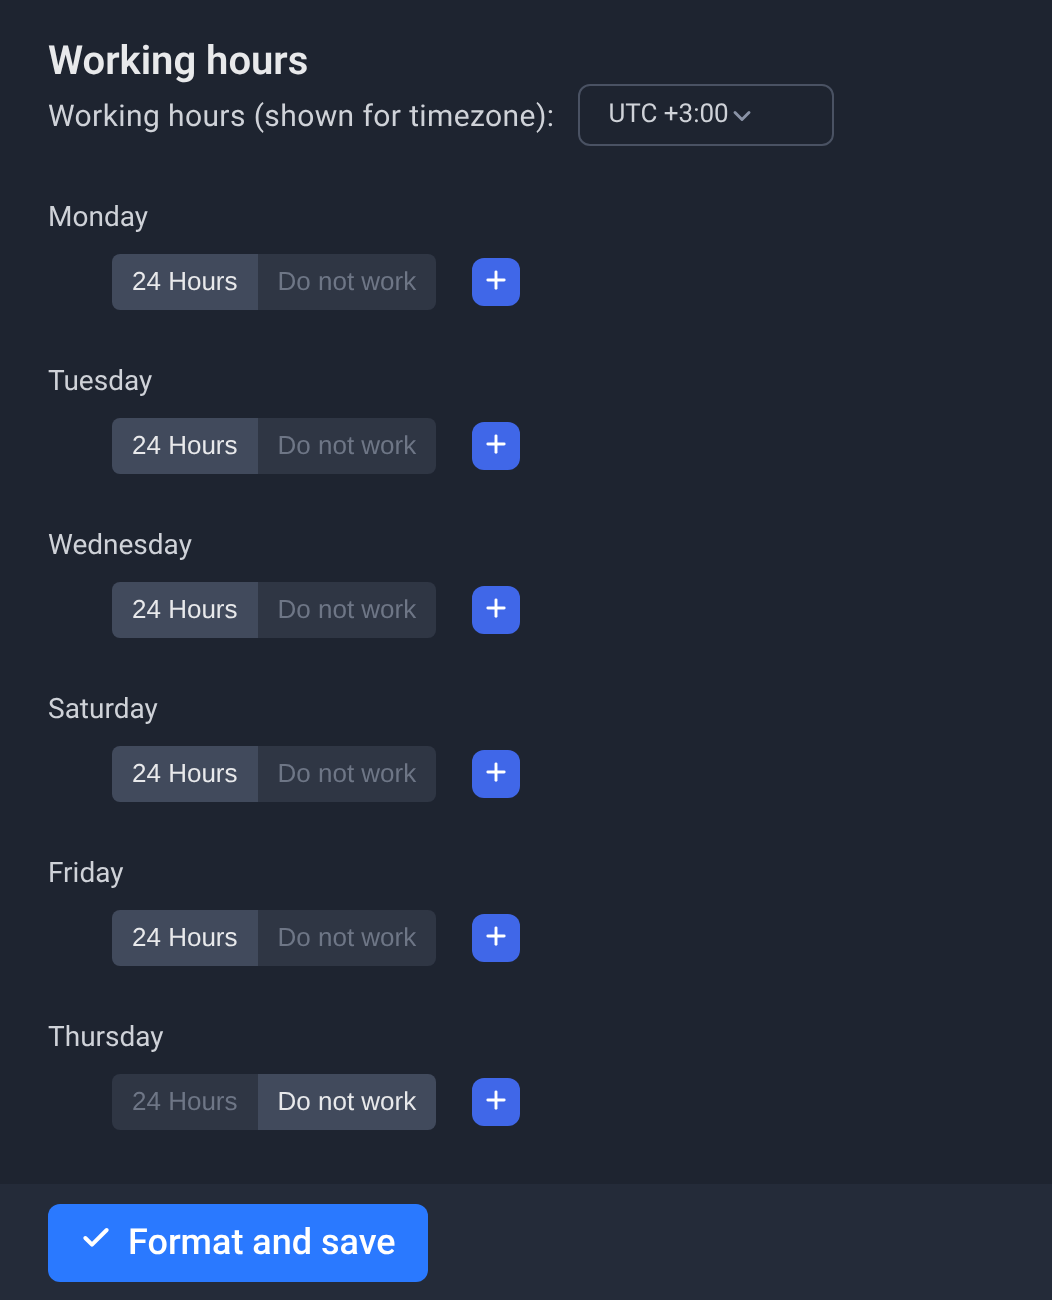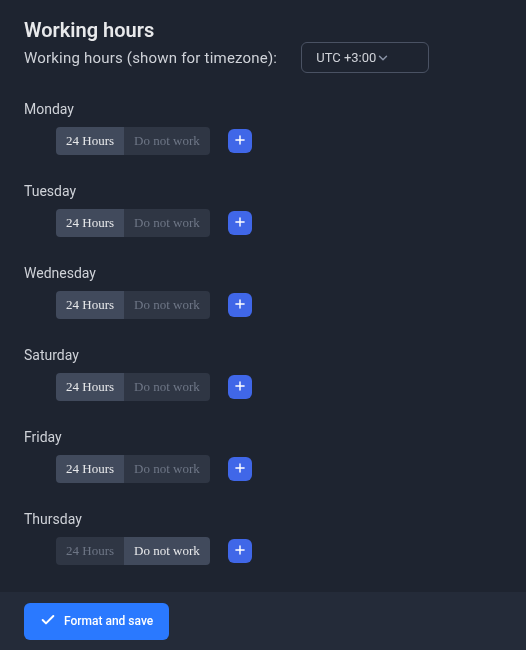--- a/index.html
+++ b/index.html
@@ -20,21 +20,21 @@
       padding: 18px 24px 0 24px;
     }
     .title {
       font-size: 20px;
       font-weight: 600;
       color: #e8e9eb;
     }
     .tz-row {
       display: flex;
       align-items: center;
-      gap: 24px;
+      gap: 12px;
       margin-bottom: 24px;
     }
     .tz-label {
       font-size: 15px;
       color: #cfd2d8;
       letter-spacing: 0.2px;
     }
     .tz-select {
       display: flex;
       align-items: center;
@@ -77,21 +77,21 @@
       border-radius: 4px;
       overflow: hidden;
     }
     .seg-btn {
       border: none;
       font-size: 13px;
       padding: 5px 10px;
       cursor: pointer;
       background: #2f3644;
       color: #6e7686;
-      font-family: Liberation Serif, serif;
+      font-family: Liberation Sans, sans-serif;
       line-height: 18px;
     }
     .seg-btn.active {
       background: #414a5c;
       color: #e8e9eb;
     }
     .plus-btn {
       width: 24px;
       height: 24px;
       border-radius: 6px;
@@ -119,21 +119,21 @@
       align-items: center;
       padding: 0 24px;
     }
     .save-btn {
       display: flex;
       align-items: center;
       gap: 8px;
       background: #2a79ff;
       border: none;
       color: #fff;
-      font-size: 12px;
+      font-size: 18px;
       font-weight: 500;
       padding: 9px 16px;
       border-radius: 6px;
       cursor: pointer;
       font-family: inherit;
     }
     .save-btn svg {
       width: 16px;
       height: 16px;
     }

